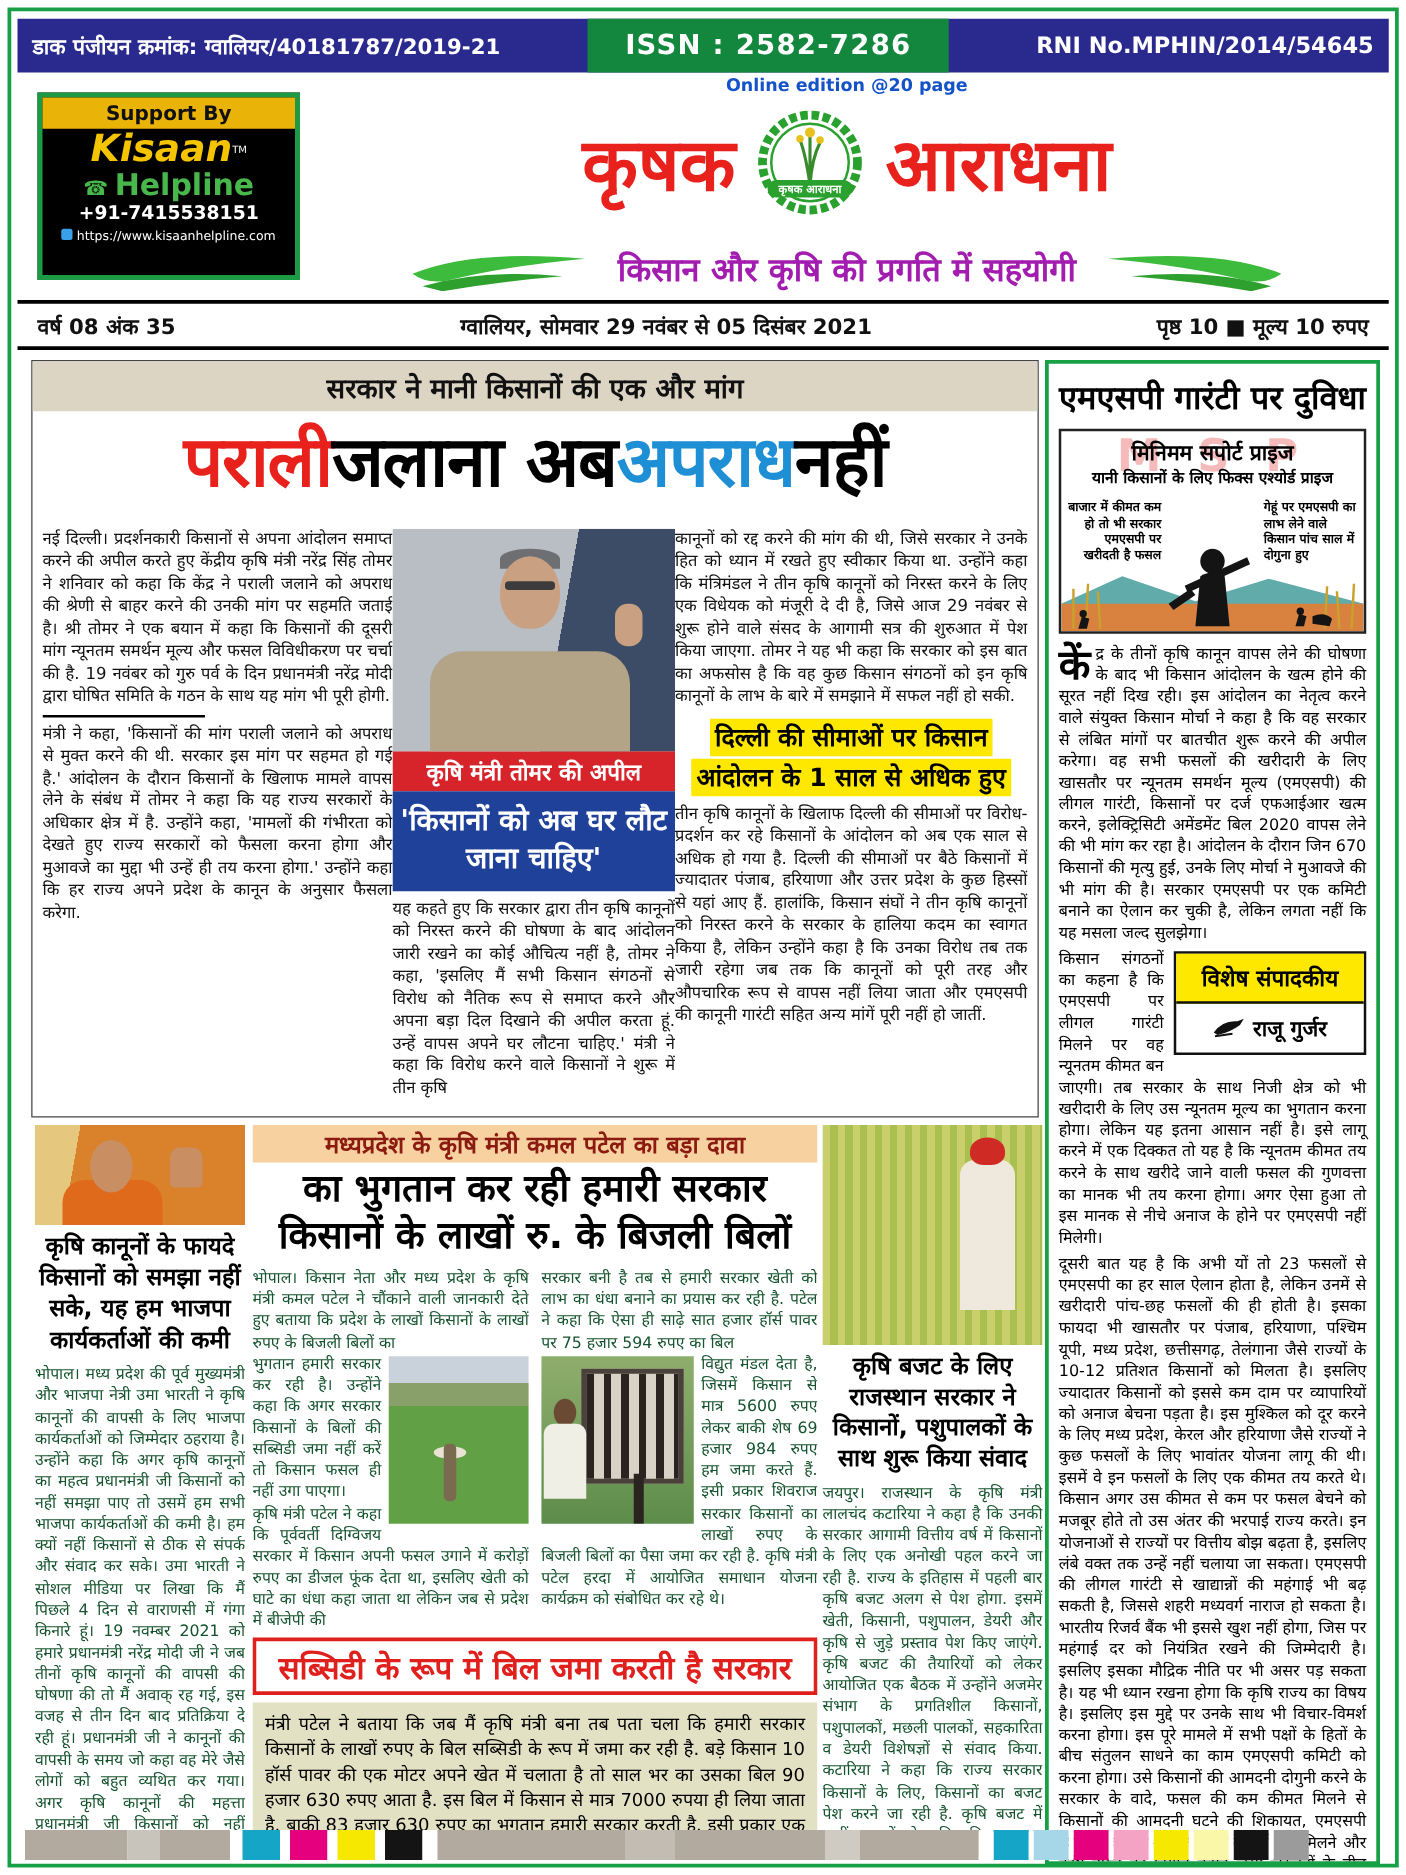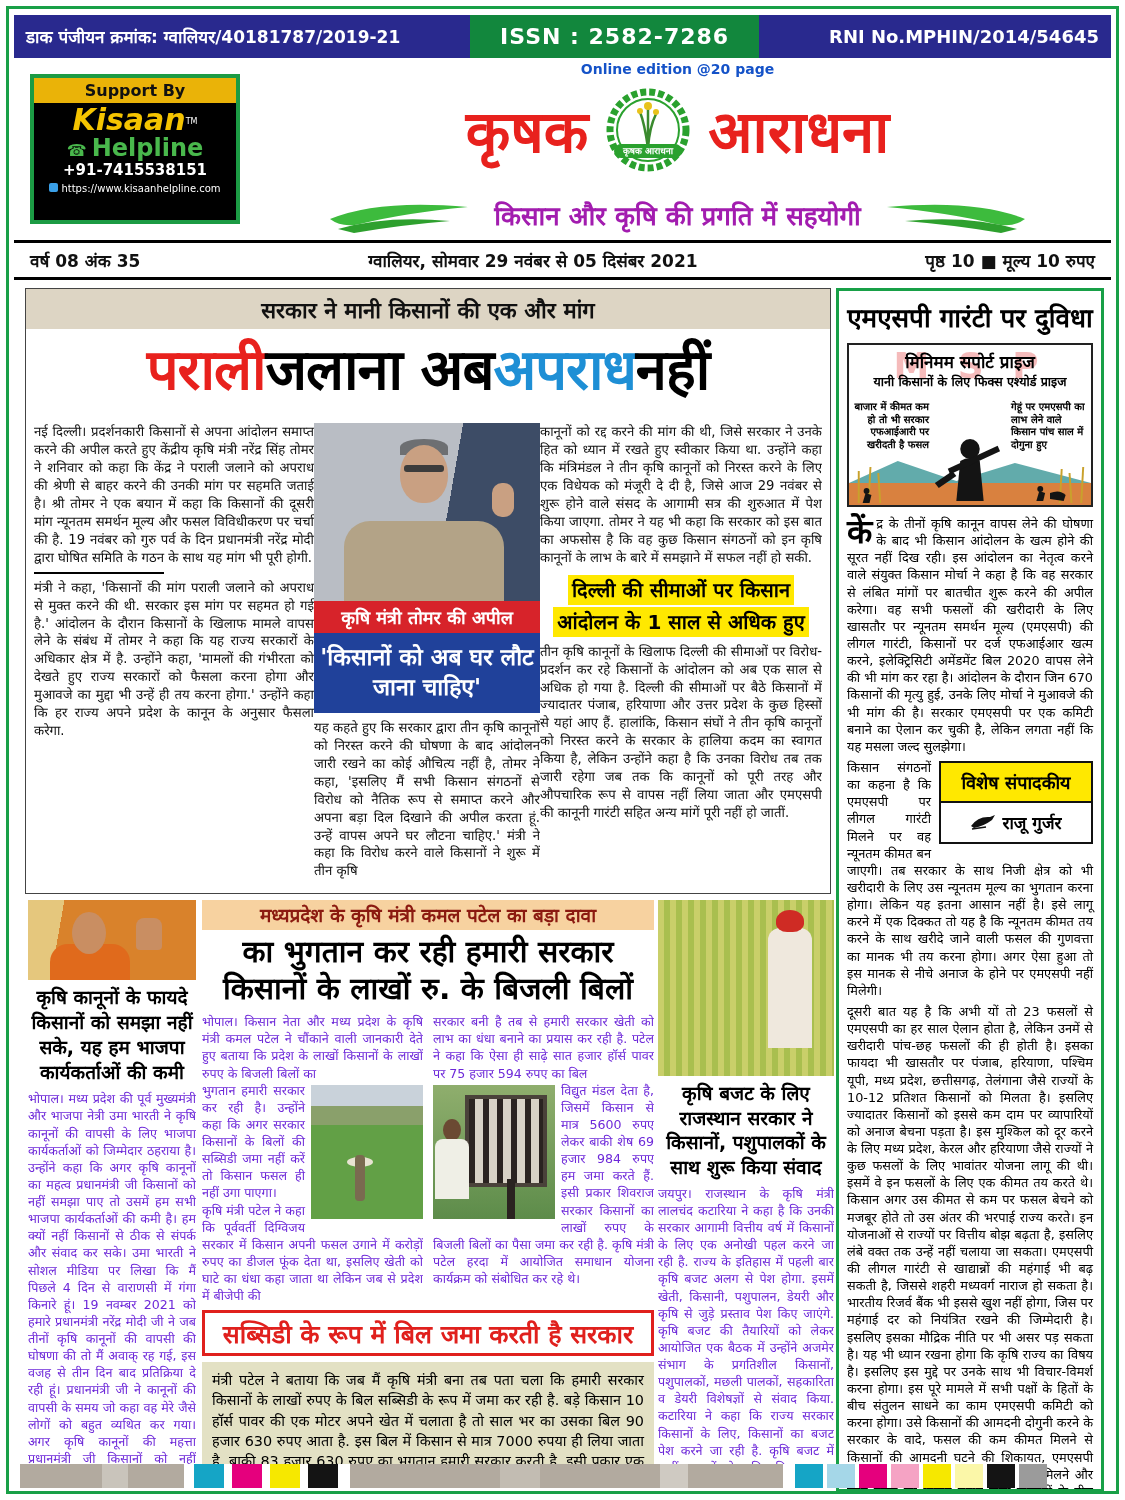--- a/index.html
+++ b/index.html
@@ -85,21 +85,21 @@
   .ed-label{background:#ffe800;font-weight:800;font-size:18px;text-align:center;padding:7px 2px;border-bottom:2px solid #111;}
   .ed-author{display:flex;align-items:center;justify-content:center;gap:6px;padding:8px 2px;font-weight:800;font-size:17px;}
 
   
   .uma{position:absolute;left:28px;top:900px;width:168px;height:566px;overflow:hidden;}
   .uma-photo{position:relative;height:80px;background:linear-gradient(100deg,#e5c77d 20%,#d9822b 20%);overflow:hidden;}
   .u-head{position:absolute;top:12px;left:44px;width:34px;height:42px;background:#c98e62;border-radius:50%;}
   .u-body{position:absolute;bottom:-8px;left:22px;width:80px;height:44px;background:#e06a1c;border-radius:18px 18px 0 0;}
   .u-hand{position:absolute;top:18px;left:108px;width:26px;height:32px;background:#c98e62;border-radius:8px 8px 4px 4px;}
   .uma-headline{font-weight:800;font-size:19px;line-height:1.32;text-align:center;margin:5px 0;}
-  .smalltxt{font-size:12.6px;line-height:1.36;text-align:justify;color:#6d28d9;margin:0;}
+  .smalltxt{font-size:12.6px;line-height:1.36;text-align:justify;color:#14532d;margin:0;}
 
   .patel{position:absolute;left:202px;top:900px;width:452px;height:566px;overflow:hidden;}
   .patel-kicker{height:30px;background:#f7d2a0;color:#8b1a10;font-weight:800;font-size:19px;
                 display:flex;align-items:center;justify-content:center;}
   .patel-headline{font-weight:800;font-size:30px;line-height:1.22;text-align:center;margin:4px 0 6px;}
   .patel-cols{display:flex;gap:10px;}
   .pcol{width:221px;overflow:hidden;}
   .float-r{float:right;margin:3px 0 3px 6px;}
   .float-l{float:left;margin:3px 6px 3px 0;}
   .field-photo{position:relative;width:112px;height:134px;
@@ -229,21 +229,21 @@
       </div>
     </div>
   </div>
 
   <div class="msp-box">
     <div class="msp-headline">एमएसपी गारंटी पर दुविधा</div>
     <div class="msp-info">
       <div class="msp-watermark">M S P</div>
       <div class="msp-title">मिनिमम सपोर्ट प्राइज</div>
       <div class="msp-subtitle">यानी किसानों के लिए फिक्स एश्योर्ड प्राइज</div>
-      <div class="msp-note-l">बाजार में कीमत कम हो तो भी सरकार एफआईआरी पर खरीदती है फसल</div>
+      <div class="msp-note-l">बाजार में कीमत कम हो तो भी सरकार एमएसपी पर खरीदती है फसल</div>
       <div class="msp-note-r">गेहूं पर एमएसपी का लाभ लेने वाले किसान पांच साल में दोगुना हुए</div>
       <div class="msp-scene">
         <svg width="100%" height="100%" viewBox="0 0 248 74" preserveAspectRatio="none">
           <polygon points="0,52 50,30 110,50 170,32 248,52 248,74 0,74" fill="#2e8f8f" opacity="0.75"></polygon>
           <rect y="52" width="248" height="22" fill="#d9813f"></rect>
           <g stroke="#c9a12c" stroke-width="2">
               <line x1="10" y1="72" x2="10" y2="40"></line>
               <line x1="20" y1="72" x2="22" y2="36"></line>
               <line x1="32" y1="72" x2="30" y2="42"></line>
               <line x1="216" y1="72" x2="218" y2="38"></line>

